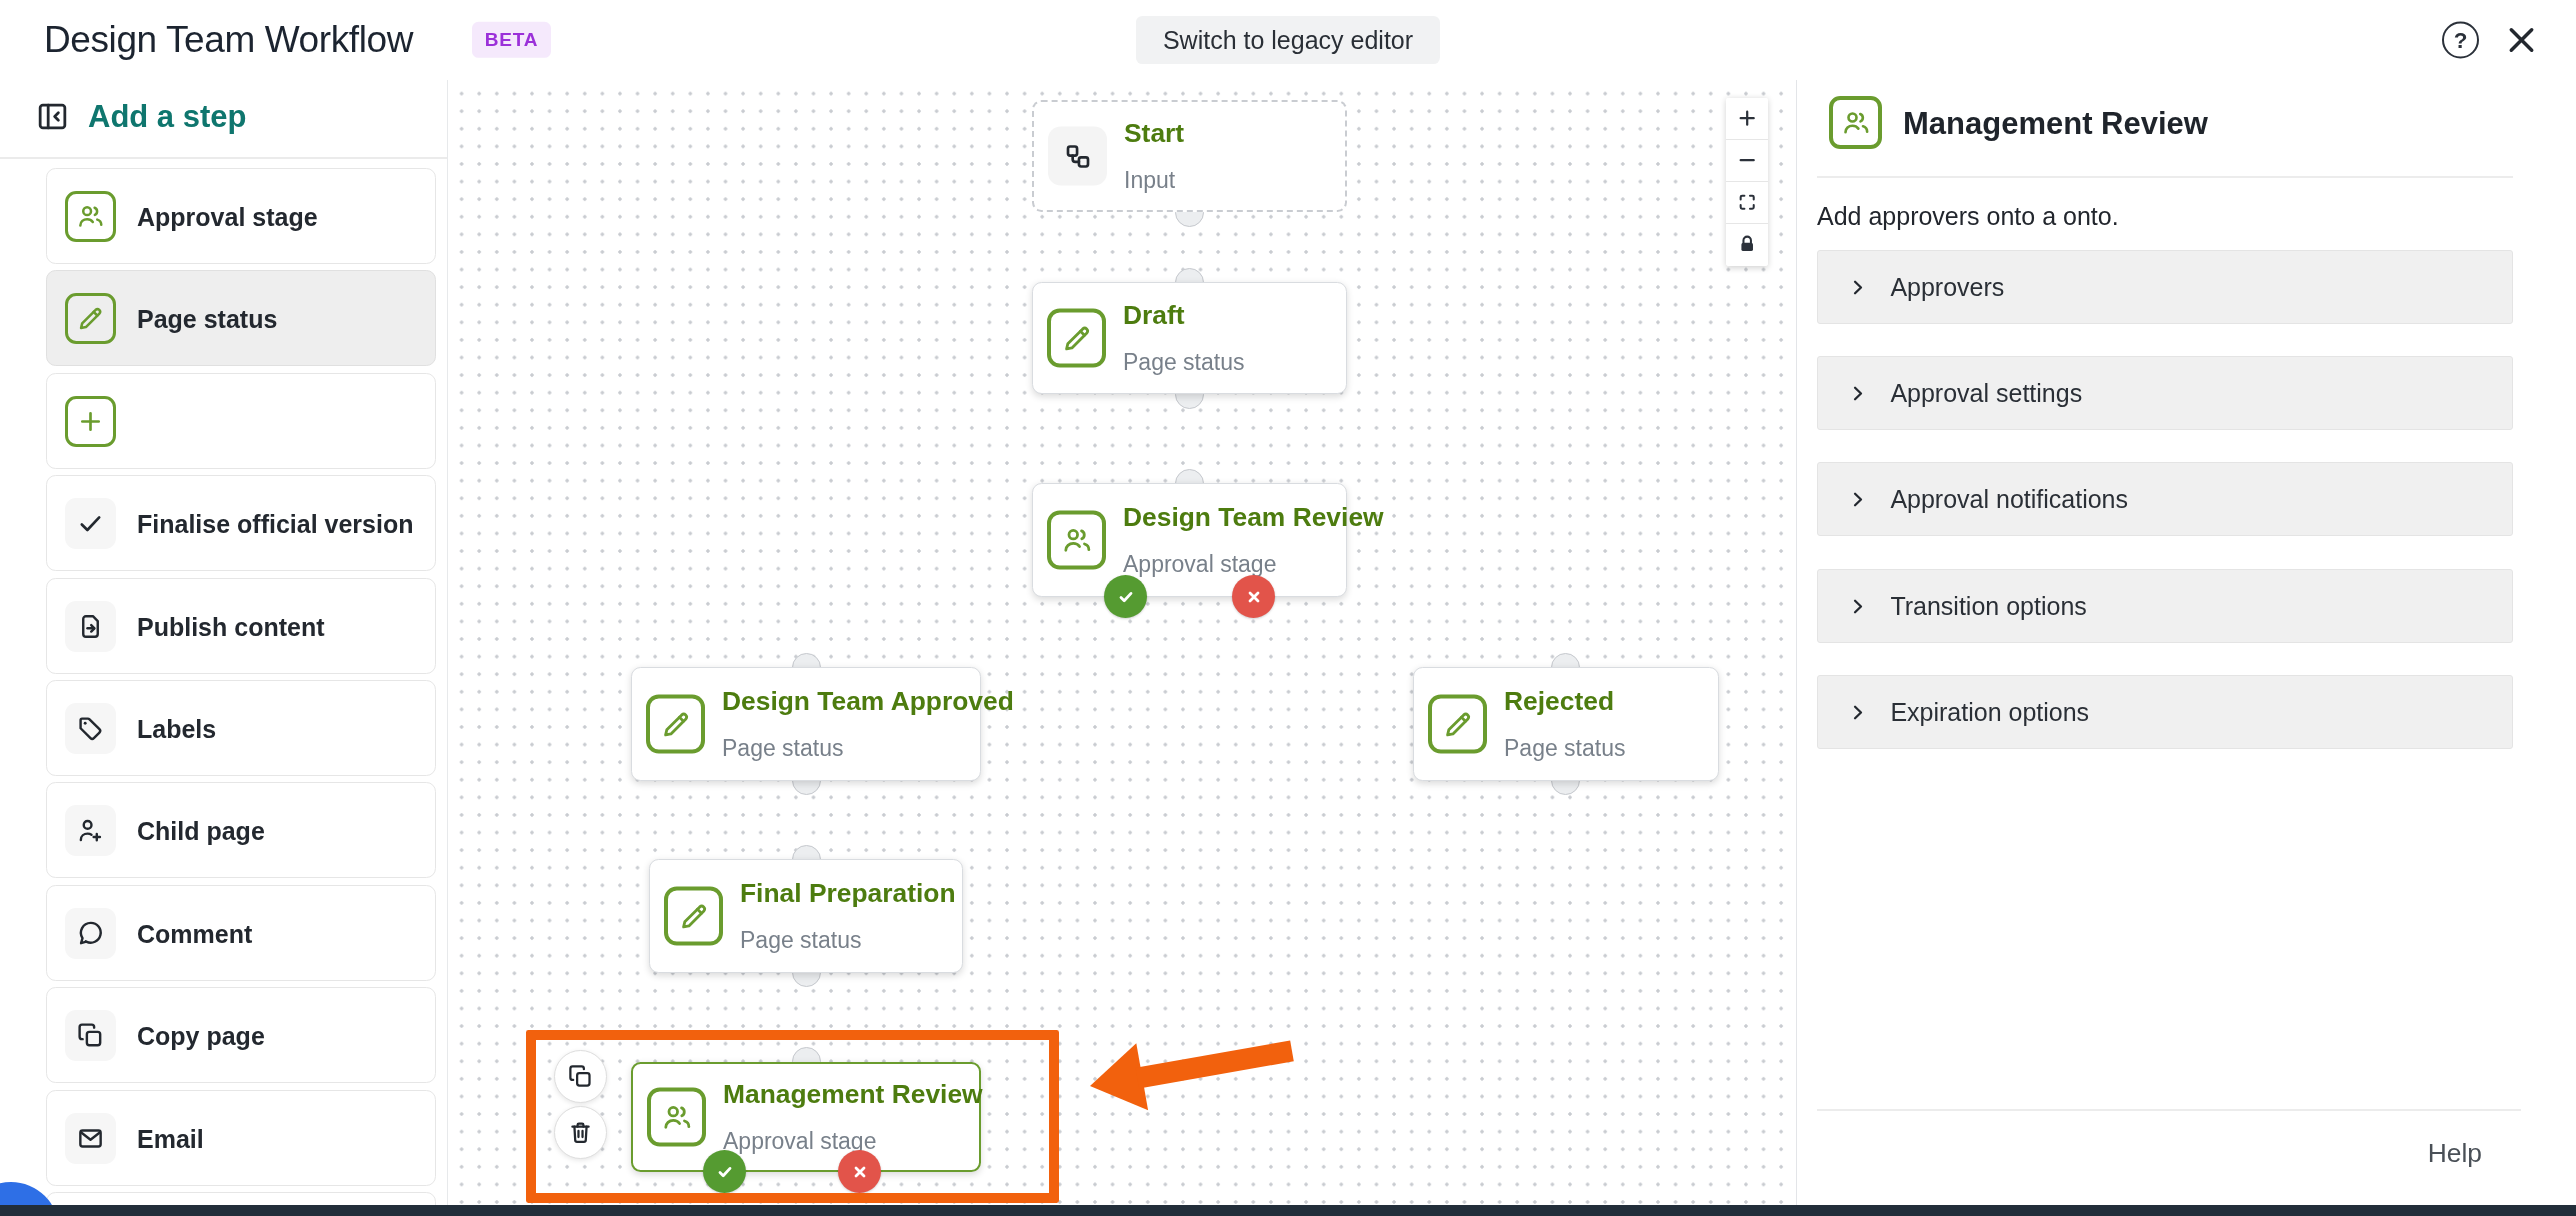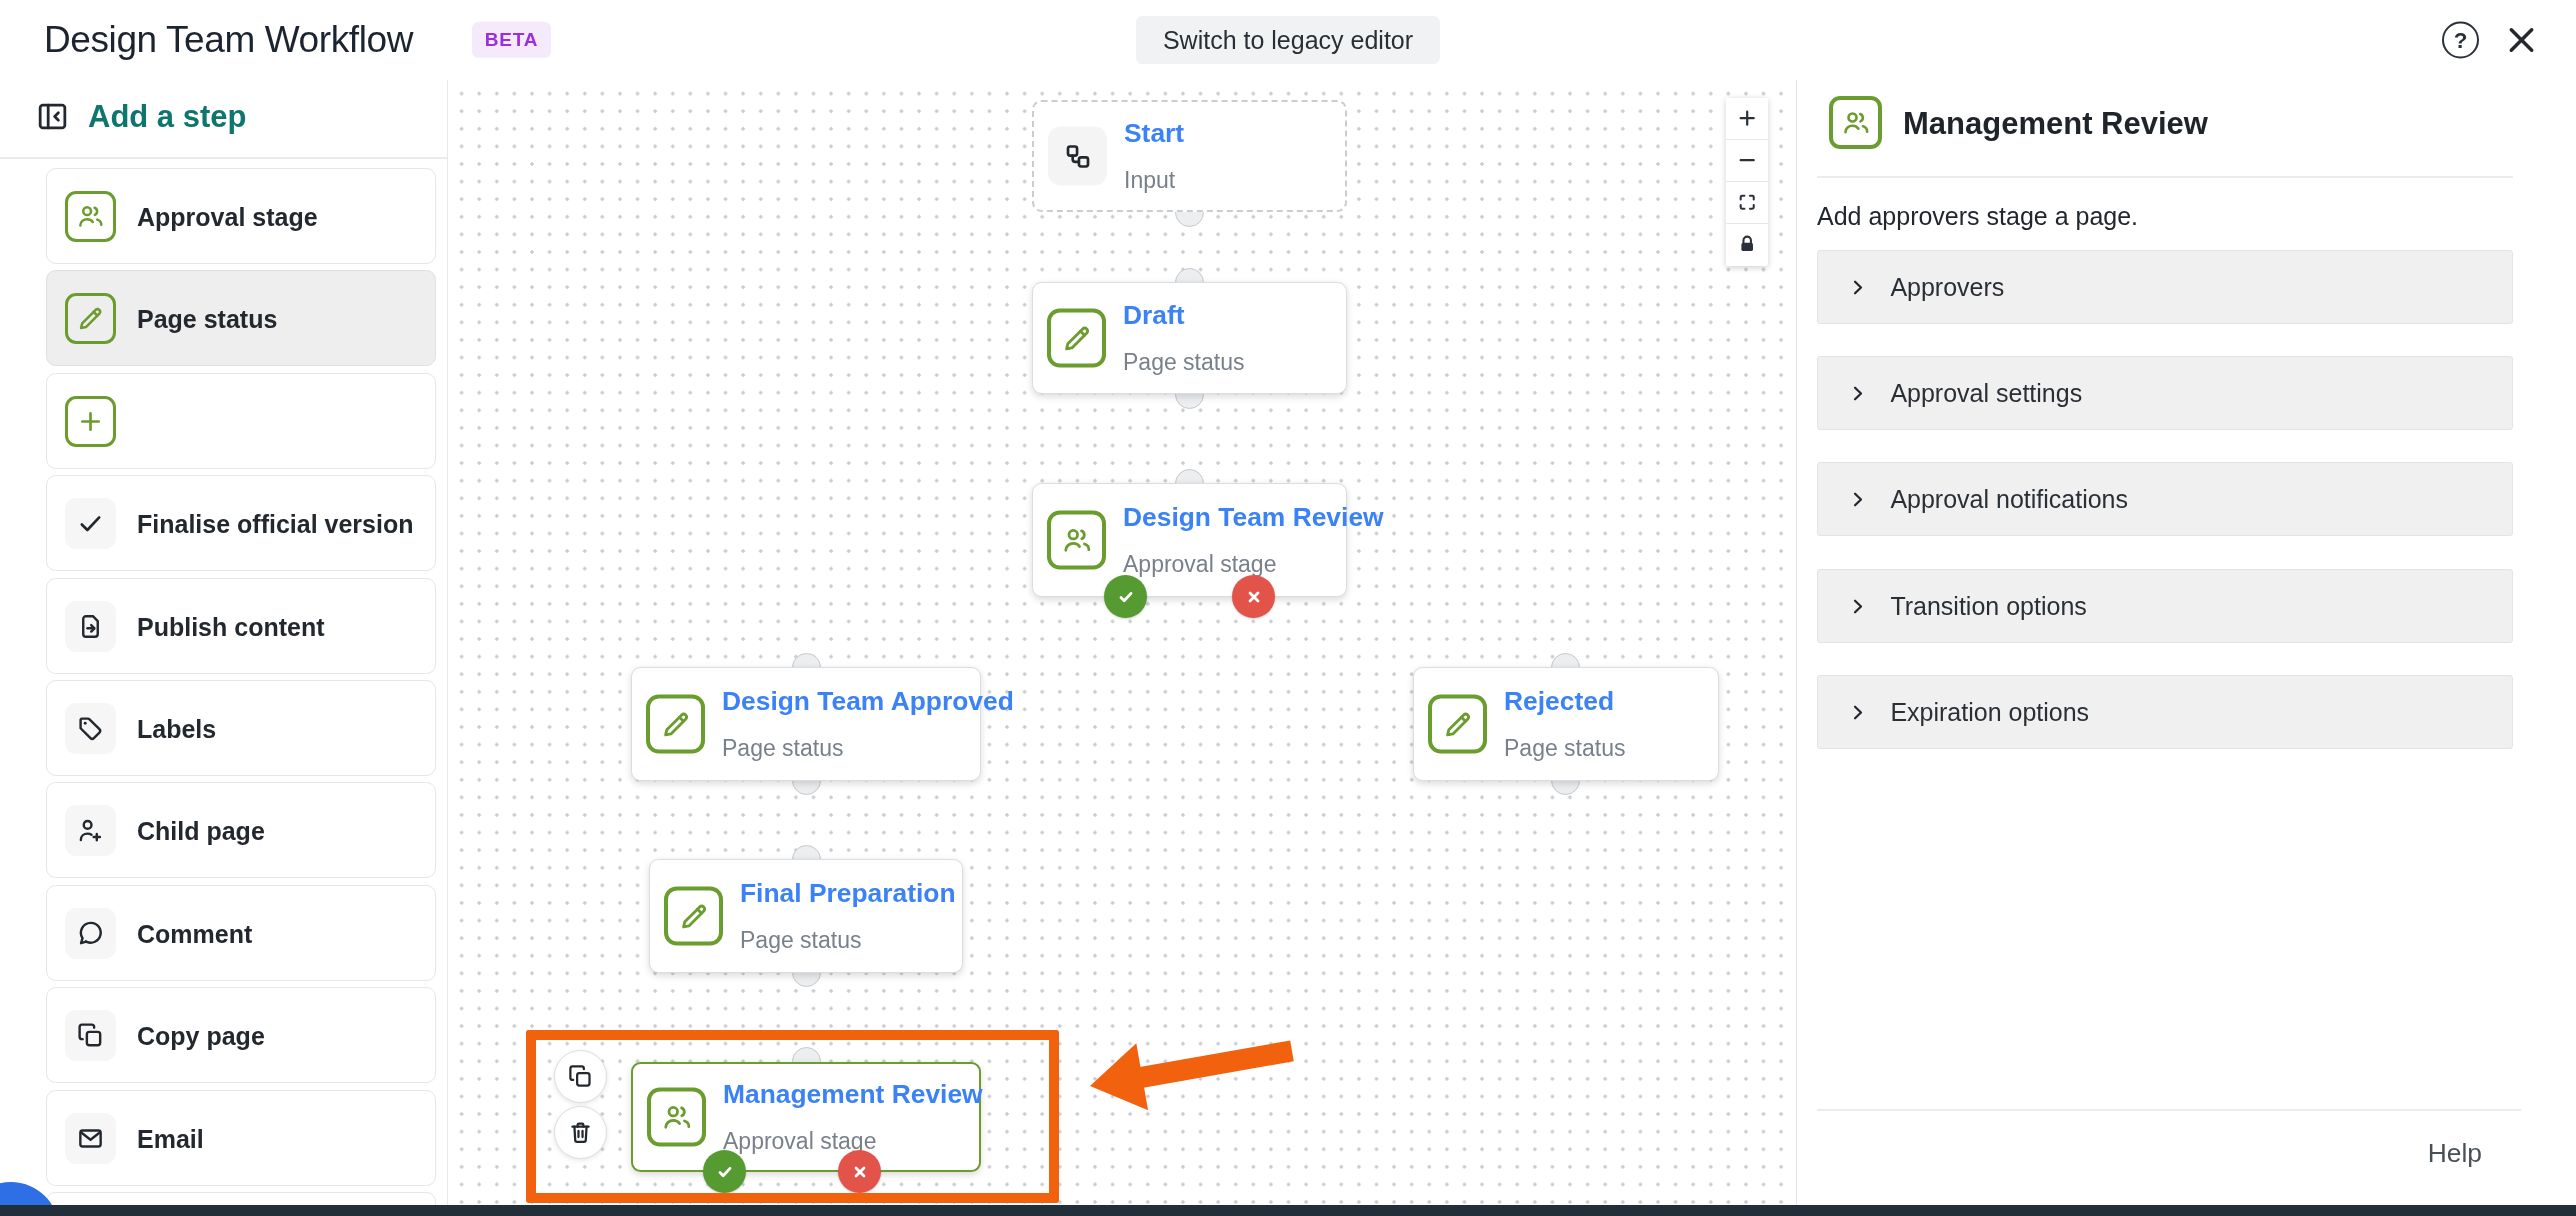--- a/index.html
+++ b/index.html
@@ -55,21 +55,21 @@
     box-shadow:0 2.4px 7.2px rgba(0,0,0,.14);cursor:pointer}
   .node.dashed{border:2.4px dashed #c9ccd1;box-shadow:none}
   .node.selected{border:2.4px solid #6a9c2e}
   .icon-box{position:absolute;left:14.4px;top:50%;transform:translateY(-50%);
     width:59px;height:59px;border-radius:12.8px;
     display:flex;align-items:center;justify-content:center}
   .icon-box.green{border:4px solid #6a9c2e;color:#6a9c2e}
   .icon-box.gray{background:#f4f4f4;color:#23282f}
   .icon-box svg{width:32px;height:32px}
   .node-text{position:absolute;left:90px;top:50%;transform:translateY(-50%)}
-  .node-title{font-size:26.4px;font-weight:600;color:#3b82f6;white-space:nowrap}
+  .node-title{font-size:26.4px;font-weight:600;color:#4d7c0f;white-space:nowrap}
   .node-sub{font-size:23px;color:#78808a;margin-top:18px;white-space:nowrap}
   .badge{position:absolute;width:43px;height:43px;border-radius:50%;color:#fff;
     display:flex;align-items:center;justify-content:center;cursor:pointer;
     box-shadow:0 0.8px 2.4px rgba(0,0,0,.2)}
   .badge.check{background:#559b31}
   .badge.x{background:#e2544a}
   .badge svg{width:24px;height:24px}
   .hover-btn{position:absolute;width:53px;height:53px;border-radius:50%;background:#fff;
     border:1.6px solid #dedede;box-shadow:0 1.6px 4.8px rgba(0,0,0,.10);color:#23282f;
     display:flex;align-items:center;justify-content:center;cursor:pointer}
@@ -466,21 +466,21 @@
         <g class="stroke" style="stroke-width:2.1">
           <circle cx="9.2" cy="7.6" r="3.2"></circle>
           <path d="M3.6 19.4c0-3.1 2.5-5.2 5.6-5.2 2 0 3.7.9 4.7 2.3"></path>
           <path d="M15.4 4.8a3.2 3.2 0 0 1 .2 5.9"></path>
           <path d="M17.6 14.6c2 .6 3.3 2.2 3.3 4.3"></path>
         </g>
       </svg>
   </div>
   <div class="p-title">Management Review</div>
   <div class="p-divider"></div>
-  <div class="p-desc">Add approvers stage a page.</div>
+  <div class="p-desc">Add approvers onto a onto.</div>
 
   <div class="accordion" style="top:170px">
     <svg class="chev" viewBox="0 0 24 24">
         <path class="stroke" style="stroke-width:2.6" d="M9.2 5.4l6.8 6.6-6.8 6.6"></path>
       </svg>
     <div class="acc-label">Approvers</div>
   </div>
   <div class="accordion" style="top:276px">
     <svg class="chev" viewBox="0 0 24 24">
         <path class="stroke" style="stroke-width:2.6" d="M9.2 5.4l6.8 6.6-6.8 6.6"></path>

